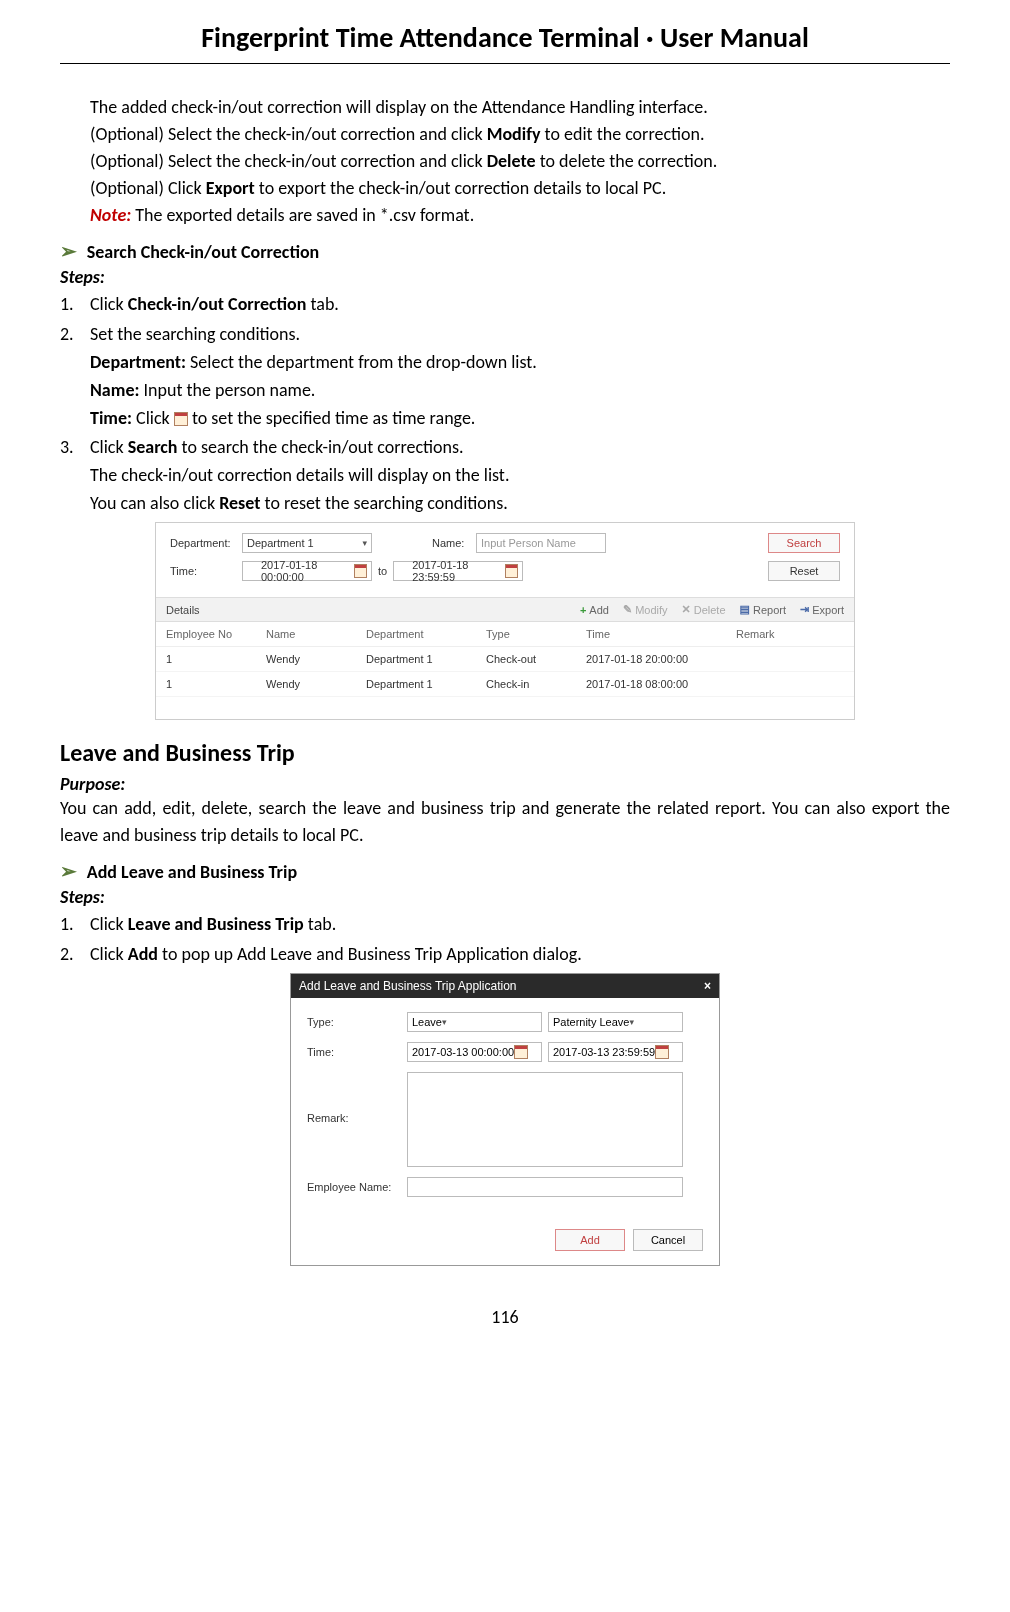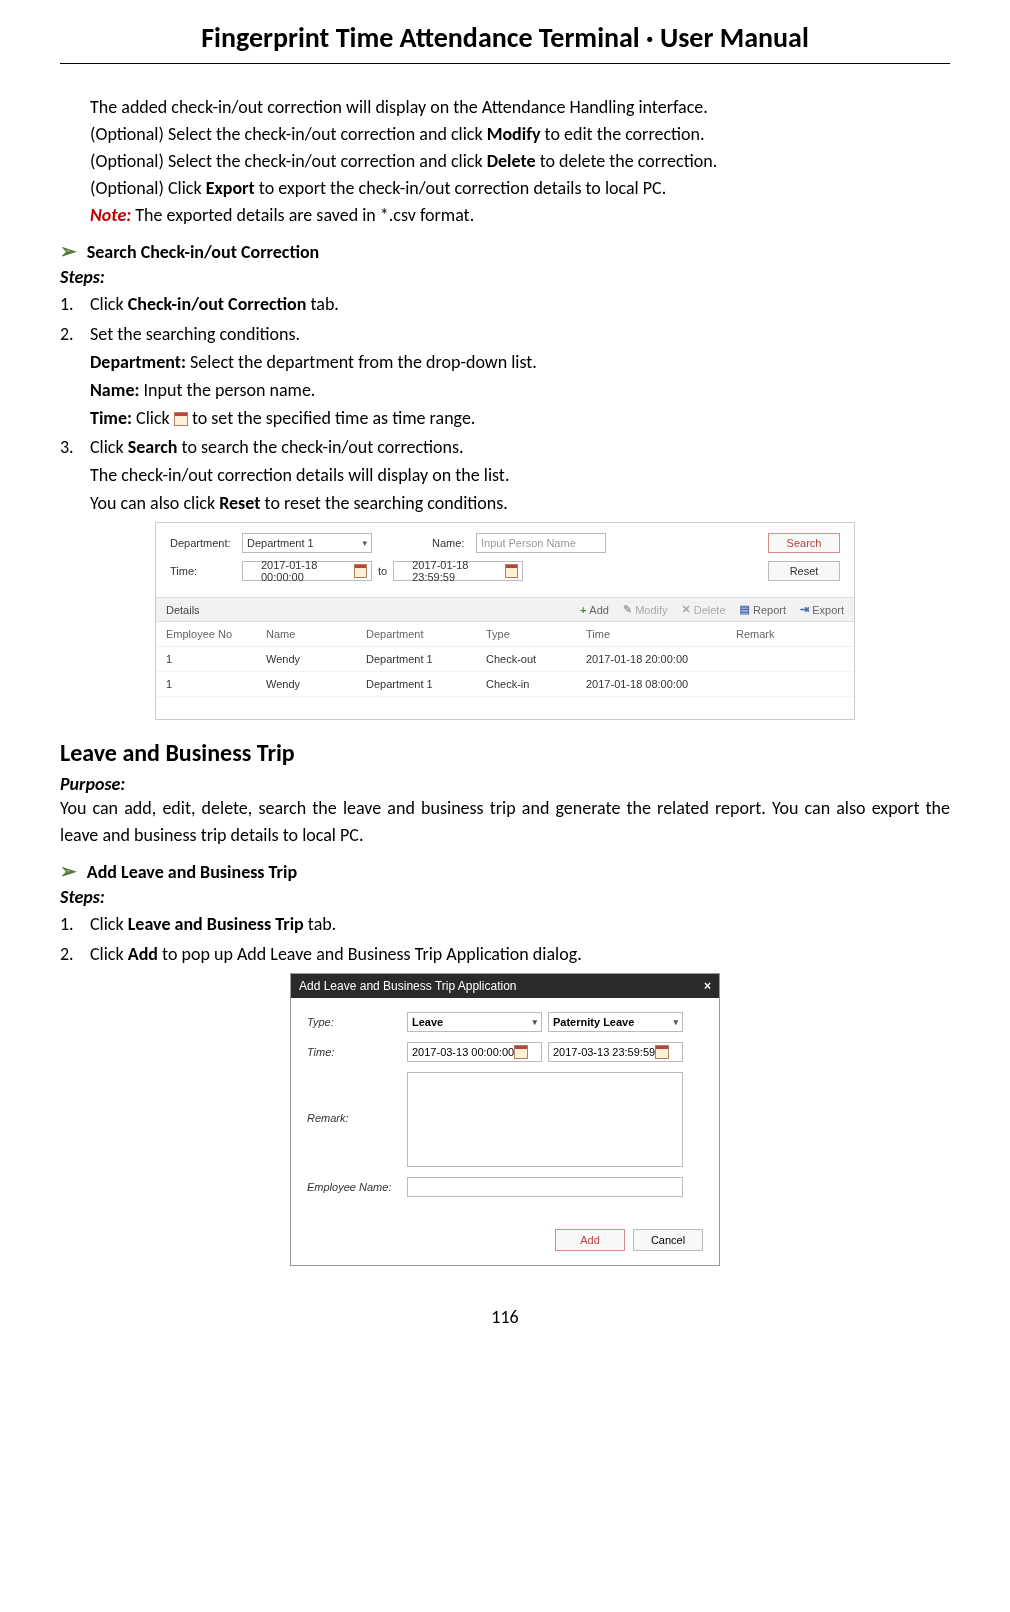--- a/index.html
+++ b/index.html
@@ -45,23 +45,23 @@
     .ss1-blank { height: 22px; }
 
     
     .ss2-wrap { display: flex; justify-content: center; margin: 4px 0 30px 0; }
     .ss2 { width: 430px; font-family: Tahoma, Arial, sans-serif; font-size: 11px; border: 1px solid #999; background: #fff; }
     .ss2-title { background: #2a2a2a; color: #fff; padding: 5px 8px; display:flex; justify-content: space-between; align-items: center; font-size:12px; }
     .ss2-close { cursor:pointer; font-weight:bold; }
     .ss2-body { padding: 14px 16px; }
     .ss2-row { display:flex; align-items:center; margin-bottom: 10px; }
     .ss2-row.ta { align-items: flex-start; }
-    .ss2-lbl { width: 100px; color:#333;font-style:italic; }
+    .ss2-lbl { width: 100px; color:#333; }
     .ss2-select, .ss2-inp, .ss2-time2 { border: 1px solid #bbb; height: 20px; padding:1px 4px; background:#fff; display:inline-flex; align-items:center; font-size:11px; }
-    .ss2-select { width: 135px; justify-content: space-between; margin-right: 6px; font-weight: bold; }
+    .ss2-select { width: 135px; justify-content: flex-start; margin-right: 6px; }
     .ss2-time2 { width: 135px; margin-right: 6px; }
     .ss2-inp { width: 276px; }
     .ss2-ta { width: 276px; height: 95px; border: 1px solid #bbb; background:#fff; }
     .ss2-footer { display:flex; justify-content:flex-end; gap:8px; padding: 8px 16px 14px 16px; }
     .ss2-btn { width: 70px; height: 22px; border: 1px solid #bbb; background:#f8f8f8; display:inline-flex; align-items:center; justify-content:center; font-size:11px; cursor:pointer; }
     .ss2-btn.add { color:#c04040; border-color:#d88; }
 
     .page-num { text-align: center; font-size: 18px; margin-top: 40px; }
   </style>
 </head>

